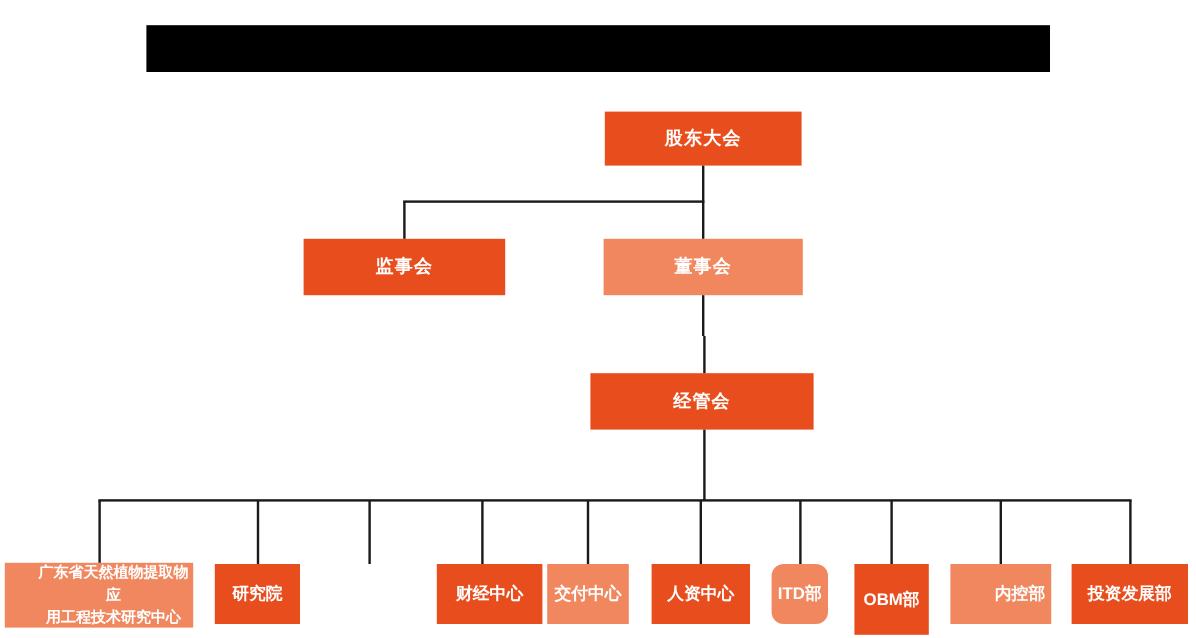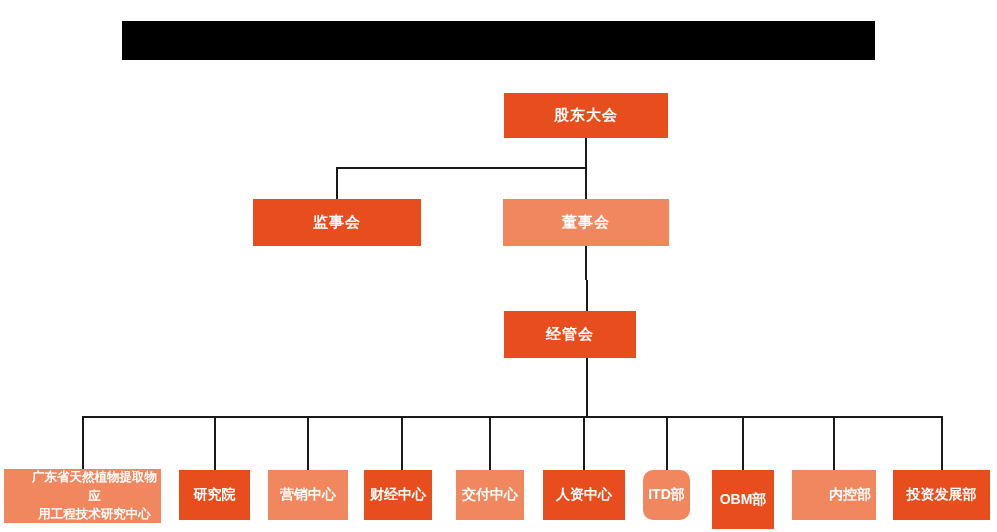--- a/index.html
+++ b/index.html
@@ -41,26 +41,25 @@
 </head>
 <body>
 
 <div id="stage" style="width: 997px; height: 532px;">
 
   <div class="redacted-bar" style="left: 122px; top: 21px; width: 753px; height: 39px;"></div>
 
   <div class="node primary lg" style="left: 504px; top: 93px; width: 164px; height: 45px;">股东大会</div>
   <div class="node primary lg" style="left: 253px; top: 199px; width: 168px; height: 47px;">监事会</div>
   <div class="node secondary lg" style="left: 503px; top: 199px; width: 166px; height: 47px;">董事会</div>
-  <div class="node primary lg" style="left: 504px; top: 311px; width: 132px; height: 47px;">经管会</div>
+  <div class="node primary lg" style="left: 492px; top: 311px; width: 186px; height: 47px;">经管会</div>
   <div class="node secondary xs" style="left: 4px; top: 469px; width: 157px; height: 54px; padding-left: 24px;">广东省天然植物提取物应
 用工程技术研究中心</div>
   <div class="node primary sm" style="left: 179px; top: 470px; width: 71px; height: 50px;">研究院</div>
-  <div class="node secondary sm" style="left: 268px; top: 470px; width: 80px; height: 50px;">营销中心</div>
-  <div class="node primary sm" style="left: 364px; top: 470px; width: 68px; height: 50px;">财经中心</div>
+  <div class="node primary sm" style="left: 364px; top: 470px; width: 88px; height: 50px;">财经中心</div>
   <div class="node secondary sm" style="left: 456px; top: 470px; width: 68px; height: 50px;">交付中心</div>
   <div class="node primary sm" style="left: 543px; top: 470px; width: 82px; height: 50px;">人资中心</div>
   <div class="node secondary sm" style="left: 643px; top: 470px; width: 47px; height: 50px; border-radius: 10px;">ITD部</div>
   <div class="node primary sm" style="left: 712px; top: 470px; width: 62px; height: 59px;">OBM部</div>
   <div class="node secondary sm" style="left: 792px; top: 470px; width: 84px; height: 50px; padding-left: 32px;">内控部</div>
   <div class="node primary sm" style="left: 893px; top: 470px; width: 97px; height: 50px;">投资发展部</div>
 
 <div class="line" style="left: 585px; top: 138px; width: 2px; height: 30px;"></div>
     <div class="line" style="left: 336px; top: 167px; width: 251px; height: 2px;"></div>
     <div class="line" style="left: 336px; top: 168px; width: 2px; height: 31px;"></div>

